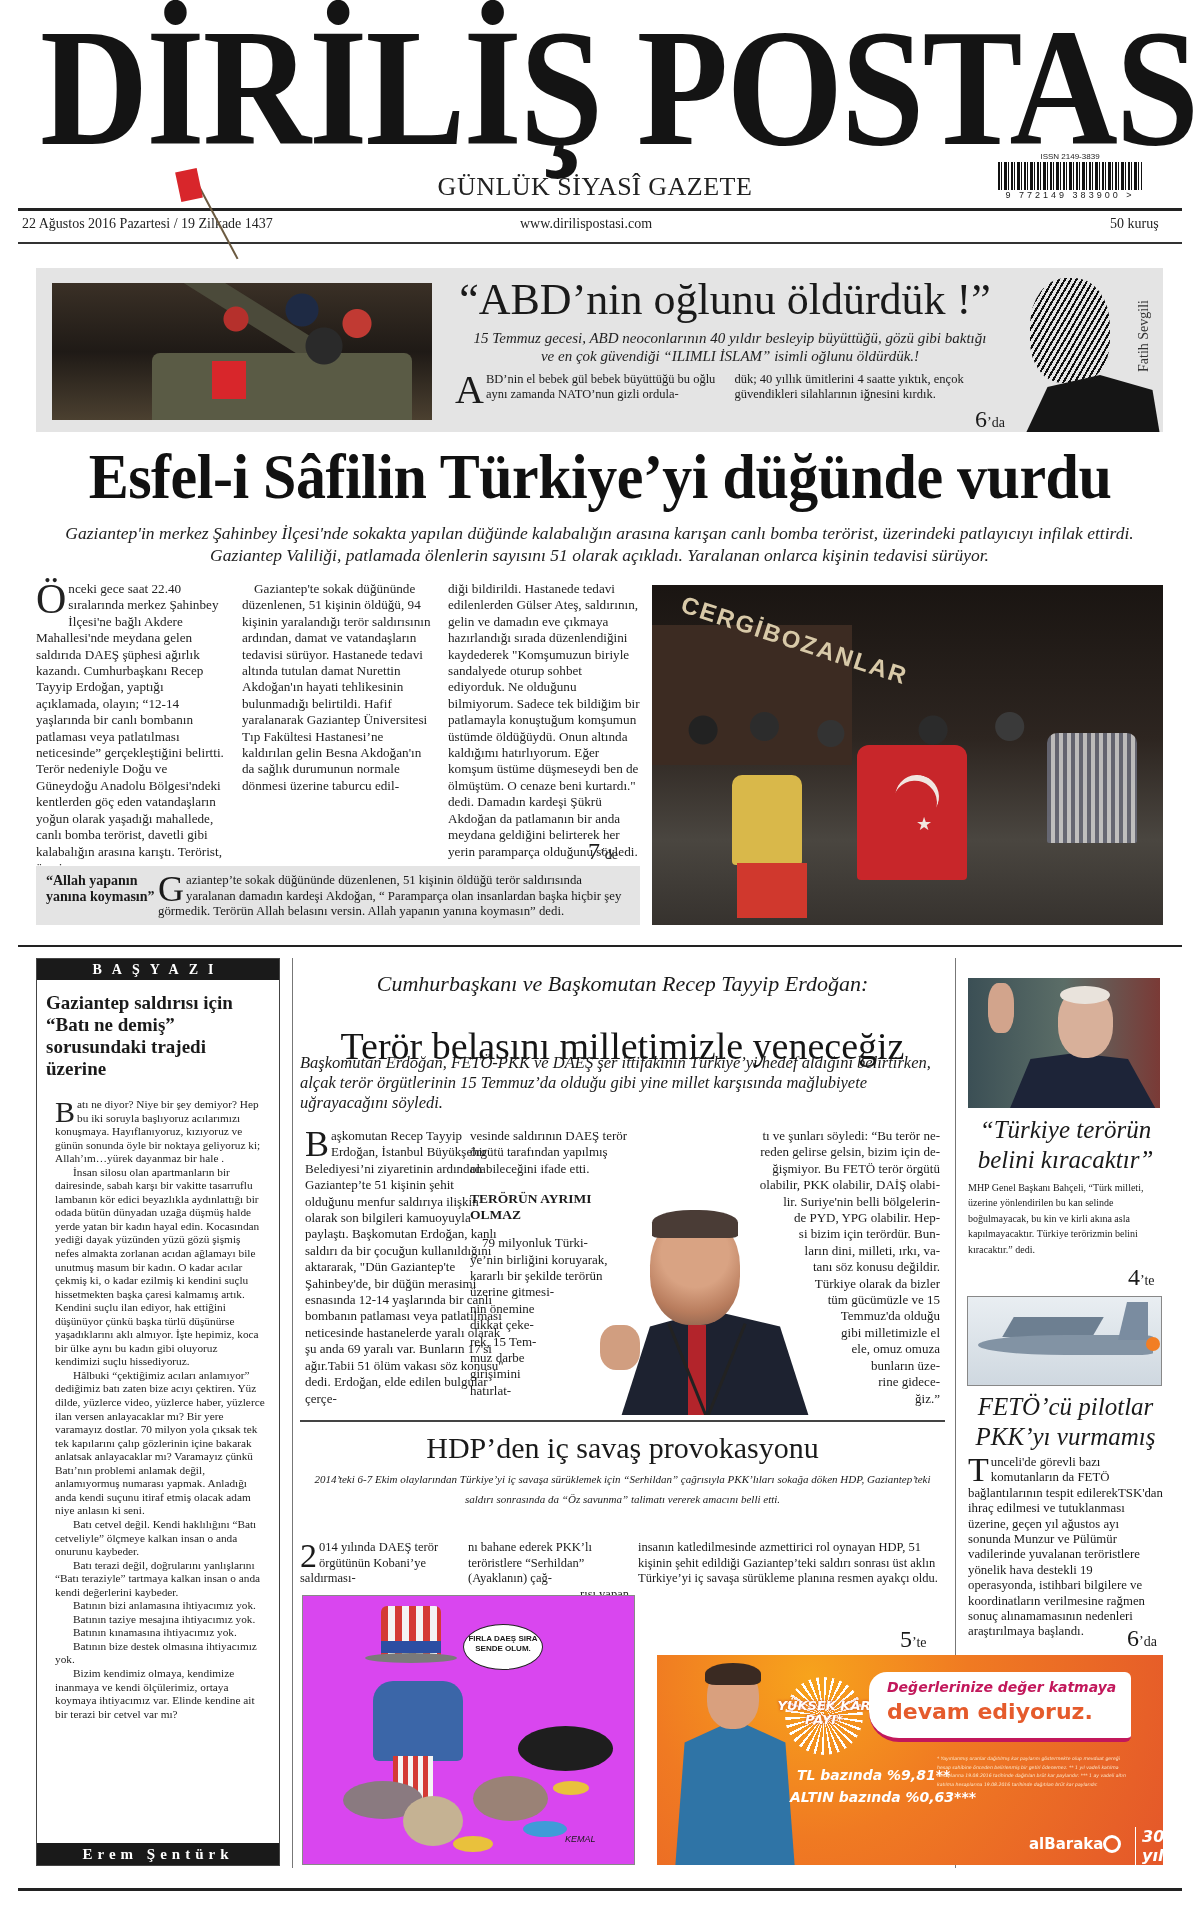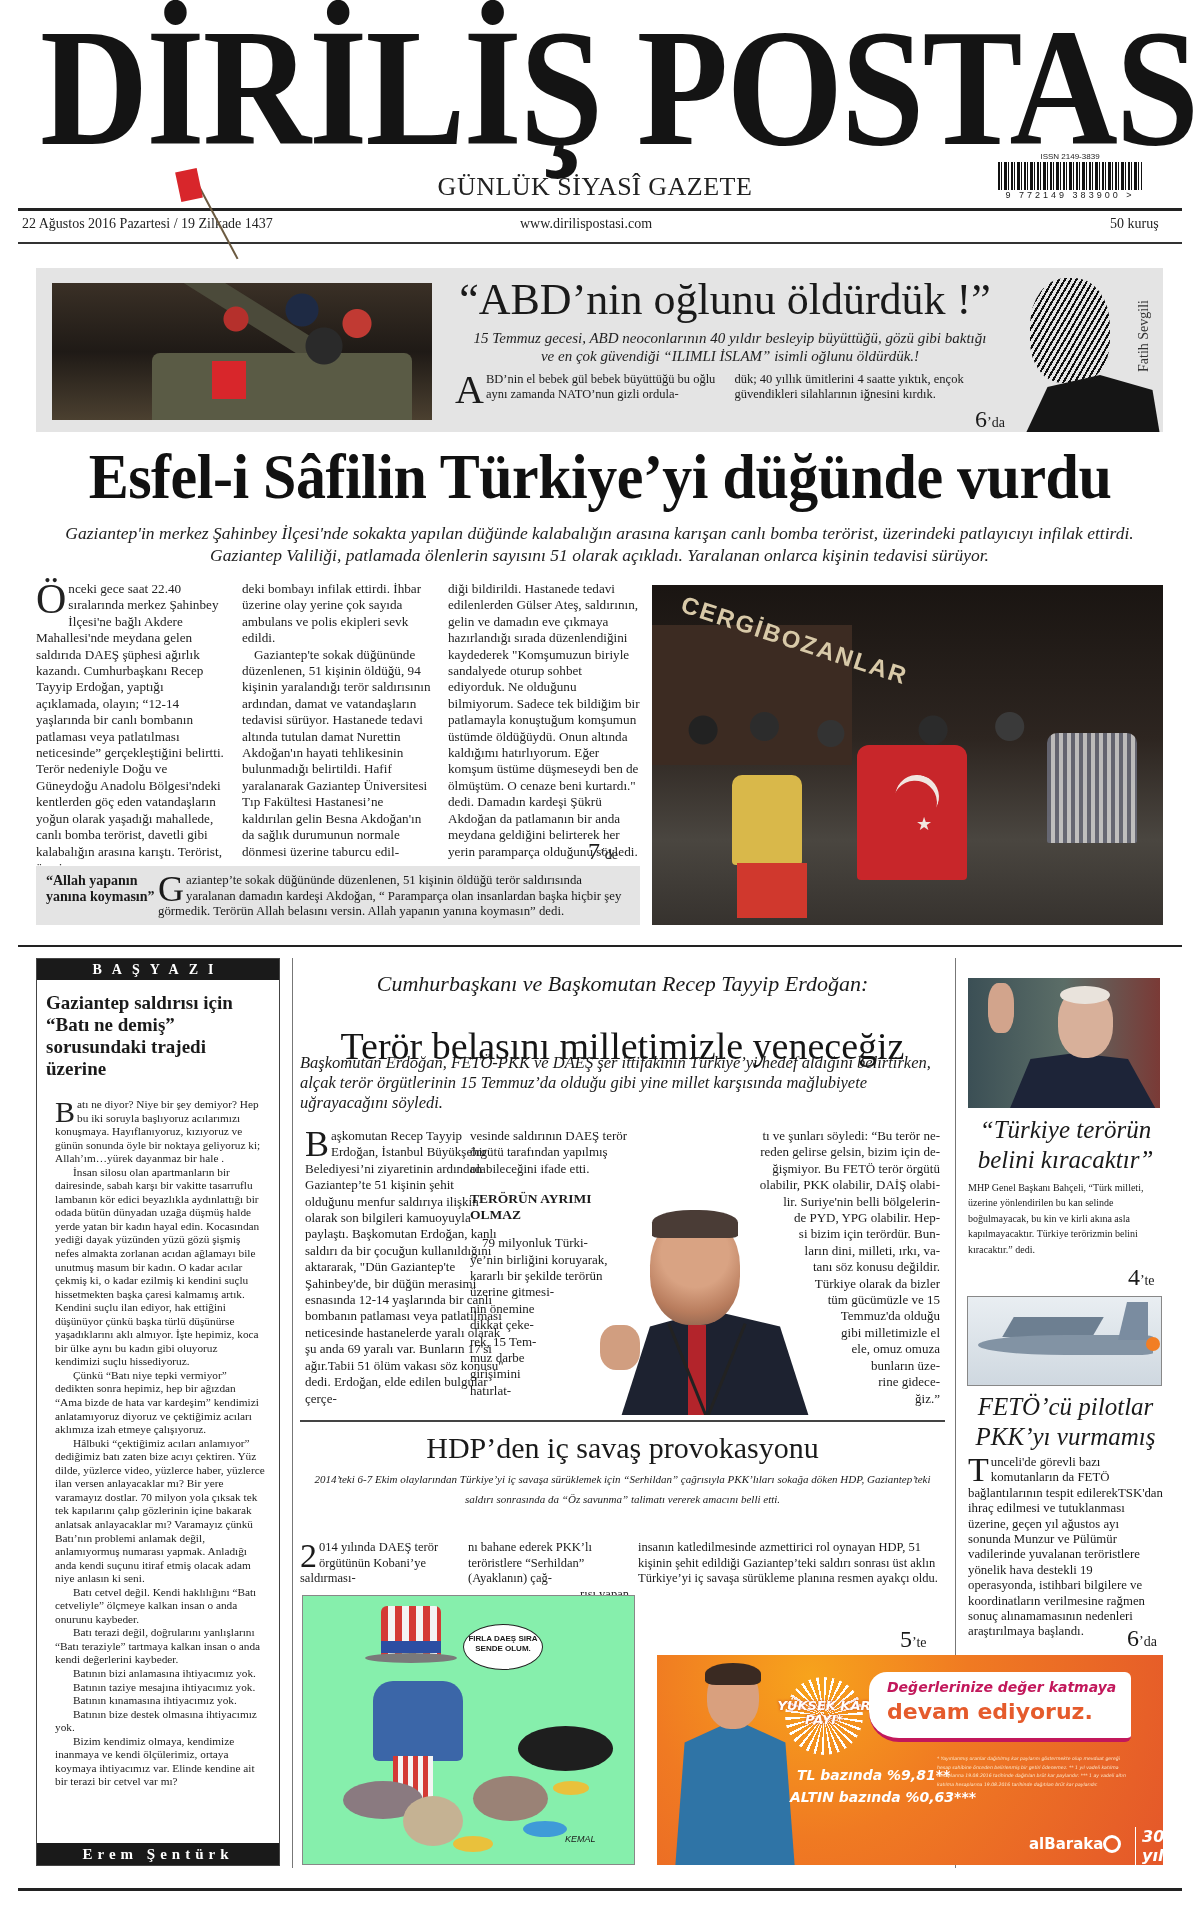--- a/index.html
+++ b/index.html
@@ -100,21 +100,21 @@
   .center-rule { left: 300px; top: 1420px; width: 645px; height: 1.5px; background: #444; }
 
   .hdp-headline { left: 300px; top: 1428px; width: 645px; text-align: center; font-size: 30px; line-height: 40px; }
   .hdp-kicker { left: 300px; top: 1470px; width: 645px; text-align: center; font-style: italic; font-size: 11px; line-height: 19.5px; }
   .hdp-col1 { left: 300px; top: 1540px; width: 155px; font-size: 12.5px; line-height: 15.5px; }
   .hdp-col1 .dropcap { font-size: 34px; line-height: 28px; }
   .hdp-col2 { left: 468px; top: 1540px; width: 150px; font-size: 12.5px; line-height: 15.5px; }
   .hdp-col2b { left: 580px; top: 1587px; width: 60px; font-size: 12.5px; line-height: 15.5px; }
   .hdp-col3 { left: 638px; top: 1540px; width: 305px; font-size: 12.5px; line-height: 15.5px; }
   .hdp-jump { left: 900px; top: 1628px; }
-  .cartoon { left: 302px; top: 1595px; width: 333px; height: 270px; border: 1px solid #888; background: #86efac; overflow: hidden; }
+  .cartoon { left: 302px; top: 1595px; width: 333px; height: 270px; border: 1px solid #888; background: #d946ef; overflow: hidden; }
   .cartoon .hat { position: absolute; left: 78px; top: 10px; width: 60px; height: 50px; background: repeating-linear-gradient(90deg, #d43a35 0 7px, #f4f4f4 7px 14px); border-radius: 6px 6px 0 0; }
   .cartoon .hatband { position: absolute; left: 78px; top: 45px; width: 60px; height: 12px; background: #2c4ea3; }
   .cartoon .brim { position: absolute; left: 62px; top: 57px; width: 92px; height: 10px; background: #7a7a7a; border-radius: 50%; }
   .cartoon .coat { position: absolute; left: 70px; top: 85px; width: 90px; height: 80px; background: #3b66a8; border-radius: 20px 20px 6px 6px; }
   .cartoon .pants { position: absolute; left: 90px; top: 160px; width: 40px; height: 60px; background: repeating-linear-gradient(90deg, #d43a35 0 5px, #f4f4f4 5px 10px); }
   .cartoon .dog1 { position: absolute; left: 40px; top: 185px; width: 80px; height: 38px; background: #8a7a80; border-radius: 50%; }
   .cartoon .dog2 { position: absolute; left: 100px; top: 200px; width: 60px; height: 50px; background: #c5b293; border-radius: 50%; }
   .cartoon .dog3 { position: absolute; left: 170px; top: 180px; width: 75px; height: 45px; background: #9a8276; border-radius: 50%; }
   .cartoon .dog4 { position: absolute; left: 215px; top: 130px; width: 95px; height: 45px; background: #1e1e1e; border-radius: 50%; }
   .cartoon .bowl1 { position: absolute; left: 150px; top: 240px; width: 40px; height: 16px; background: #e9c13c; border-radius: 50%; }
@@ -204,21 +204,20 @@
   </div>
 <div class="abs author-name">Fatih Sevgili</div>
 
 <div class="abs main-headline">Esfel-i Sâfilin Türkiye’yi düğünde vurdu</div>
 <div class="abs main-kicker">Gaziantep'in merkez Şahinbey İlçesi'nde sokakta yapılan düğünde kalabalığın arasına karışan canlı bomba terörist, üzerindeki patlayıcıyı infilak ettirdi. Gaziantep Valiliği, patlamada ölenlerin sayısını 51 olarak açıkladı. Yaralanan onlarca  kişinin tedavisi sürüyor.</div>
 <div class="abs body-cols">
   <div class="col">
     <p class="first"><span class="dropcap" style="font-size:42px;line-height:32px;">Ö</span><span>nceki gece saat 22.40 sıralarında merkez Şahinbey İlçesi'ne bağlı Akdere Mahallesi'nde meydana gelen saldırıda DAEŞ şüphesi ağırlık kazandı. Cumhurbaşkanı Recep Tayyip Erdoğan, yaptığı açıklamada, olayın; “12-14 yaşlarında bir canlı bombanın patlaması veya patlatılması neticesinde” gerçekleştiğini belirtti. Terör nedeniyle Doğu ve Güneydoğu Anadolu Bölgesi'ndeki kentlerden göç eden vatandaşların yoğun olarak yaşadığı mahallede, canlı bomba terörist, davetli gibi kalabalığın arasına karıştı. Terörist, üzerin-</span></p>
   </div>
   <div class="col">
-    <p class="first">deki bombayı infilak ettirdi. İhbar üzerine olay yerine çok sayıda ambulans ve polis ekipleri sevk edildi.</p>
     <p>Gaziantep'te sokak düğününde düzenlenen, 51 kişinin öldüğü, 94 kişinin yaralandığı terör saldırısının ardından, damat ve vatandaşların tedavisi sürüyor. Hastanede tedavi altında tutulan damat Nurettin Akdoğan'ın hayati tehlikesinin bulunmadığı belirtildi. Hafif yaralanarak Gaziantep Üniversitesi Tıp Fakültesi Hastanesi’ne kaldırılan gelin Besna Akdoğan'ın da sağlık durumunun normale dönmesi üzerine taburcu edil-</p>
   </div>
   <div class="col">
     <p class="first">diği bildirildi. Hastanede tedavi edilenlerden Gülser Ateş, saldırının, gelin ve damadın eve çıkmaya hazırlandığı sırada düzenlendiğini kaydederek "Komşumuzun biriyle sandalyede oturup sohbet ediyorduk. Ne olduğunu bilmiyorum. Sadece tek bildiğim bir patlamayla konuştuğum komşumun üstümde öldüğüydü. Onun altında kaldığımı hatırlıyorum. Eğer komşum üstüme düşmeseydi ben de ölmüştüm. O cenaze beni kurtardı." dedi. Damadın kardeşi Şükrü Akdoğan da patlamanın bir anda meydana geldiğini belirterek her yerin paramparça olduğunu söyledi.</p>
   </div>
 </div>
 <div class="abs jump main-jump"><span>7</span><small>’de</small></div>
 <div class="abs scene-photo">
   <div class="store"></div>
   <div class="sign">CERGİBOZANLAR</div>
@@ -235,21 +234,20 @@
 <div class="abs quote-text"><span class="dropcap">G</span><span>aziantep’te sokak düğününde düzenlenen, 51 kişinin öldüğü  terör saldırısında yaralanan damadın kardeşi Akdoğan, “ Paramparça olan insanlardan başka hiçbir şey görmedik. Terörün Allah belasını versin. Allah yapanın yanına koymasın” dedi.</span></div>
 
 <div class="abs rule-mid"></div>
 
 <div class="abs basyazi"></div>
 <div class="abs basyazi-head">BAŞYAZI</div>
 <div class="abs basyazi-title">Gaziantep saldırısı için “Batı ne demiş” sorusundaki trajedi üzerine</div>
 <div class="abs basyazi-text">
   <p class="first"><span class="dropcap">B</span><span>atı ne diyor? Niye bir şey demiyor? Hep bu iki soruyla başlıyoruz acılarımızı konuşmaya. Hayıflanıyoruz, kızıyoruz ve günün sonunda öyle bir noktaya geliyoruz ki; Allah’ım…yürek dayanmaz bir hale .</span></p>
   <p>İnsan silosu olan apartmanların bir dairesinde, sabah karşı bir vakitte tasarruflu lambanın kör edici beyazlıkla aydınlattığı bir odada bütün dünyadan uzağa düşmüş halde yerde yatan bir kadın hayal edin. Kocasından yediği dayak yüzünden yüzü gözü şişmiş nefes almakta zorlanan acıdan ağlamayı bile unutmuş masum bir kadın. O kadar acılar çekmiş ki, o kadar ezilmiş ki kendini suçlu hissetmekten başka çaresi kalmamış artık. Kendini suçlu ilan ediyor, hak ettiğini düşünüyor çünkü başka türlü düşünürse yaşadıklarını aklı almıyor.  İşte hepimiz, koca bir ülke aynı bu kadın gibi oluyoruz kendimizi suçlu hissediyoruz.</p>
-  <p>Çünkü “Batı niye tepki vermiyor” dedikten sonra hepimiz, hep bir ağızdan “Ama bizde de hata var kardeşim” kendimizi anlatamıyoruz diyoruz ve çektiğimiz acıları aklımıza izah etmeye çalışıyoruz.</p>
   <p>Hâlbuki “çektiğimiz acıları anlamıyor” dediğimiz batı zaten bize acıyı çektiren. Yüz dilde, yüzlerce video, yüzlerce haber, yüzlerce ilan versen anlayacaklar mı? Bir yere varamayız dostlar. 70 milyon yola çıksak tek tek kapılarını çalıp gözlerinin içine bakarak anlatsak anlayacaklar mı? Varamayız çünkü Batı’nın problemi anlamak değil, anlamıyormuş numarası yapmak. Anladığı anda kendi suçunu itiraf etmiş olacak adam niye anlasın ki seni.</p>
   <p>Batı cetvel değil. Kendi haklılığını “Batı cetveliyle” ölçmeye kalkan insan o anda onurunu kaybeder.</p>
   <p>Batı terazi değil, doğrularını yanlışlarını “Batı teraziyle” tartmaya kalkan insan o anda kendi değerlerini kaybeder.</p>
   <p>Batının bizi anlamasına ihtiyacımız yok.</p>
   <p>Batının taziye mesajına ihtiyacımız yok.</p>
   <p>Batının kınamasına ihtiyacımız yok.</p>
   <p>Batının bize destek olmasına ihtiyacımız yok.</p>
   <p>Bizim kendimiz olmaya, kendimize inanmaya ve kendi ölçülerimiz, ortaya koymaya ihtiyacımız var. Elinde kendine ait bir terazi bir cetvel var mı?</p>
 </div>
 <div class="abs basyazi-author">Erem Şentürk</div>

